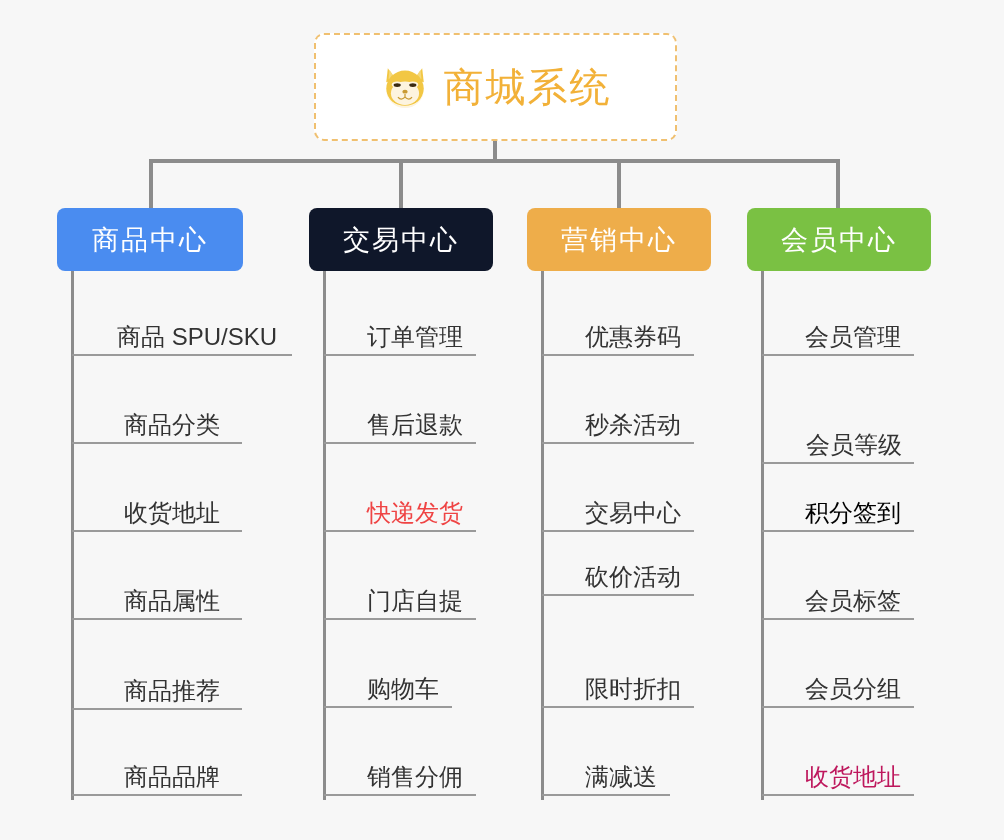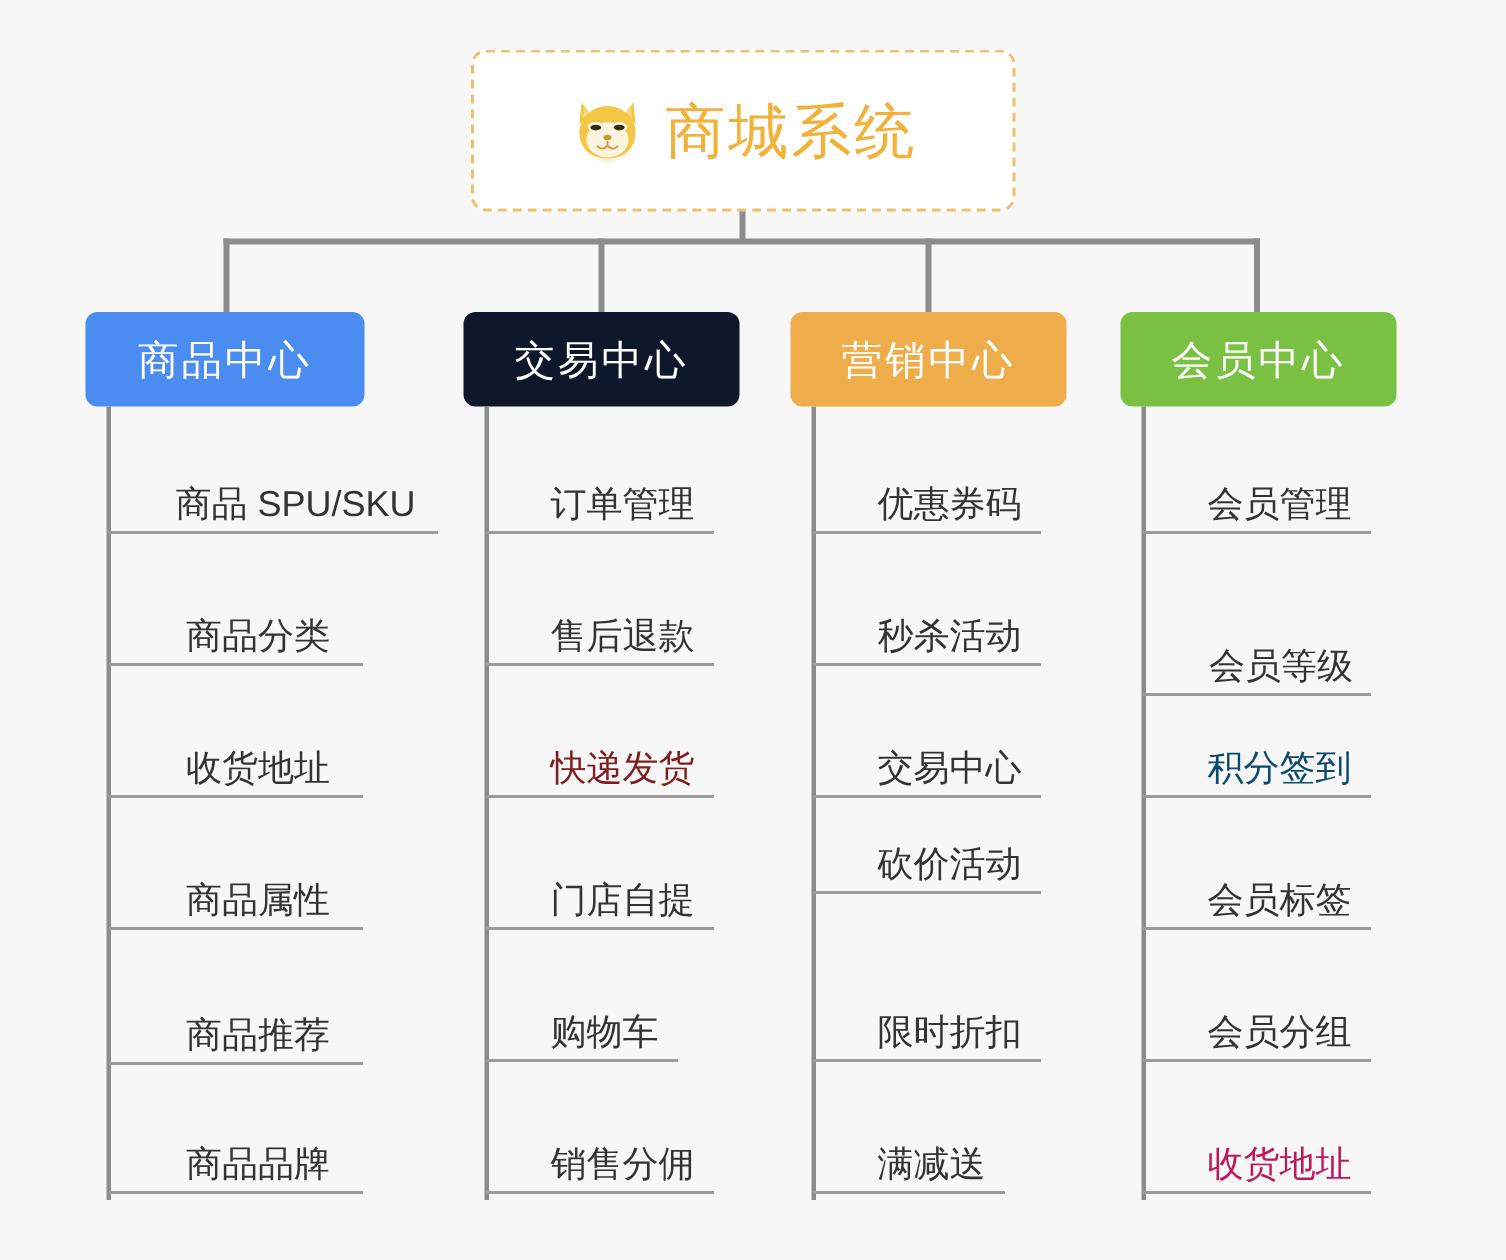--- a/index.html
+++ b/index.html
@@ -163,21 +163,21 @@
       <span>交易中心</span>
     </div>
     <div class="trunk" style="left: 14px; top: 63px; height: 529px; background: rgb(140, 140, 140);"></div>
     <div class="leaf" style="left: 15px; top: 60px; width: 152px; height: 88px; border-bottom-color: rgb(154, 154, 154);">
         <span class="leaf-label" style="color: rgb(51, 51, 51);">订单管理</span>
       </div>
     <div class="leaf" style="left: 15px; top: 148px; width: 152px; height: 88px; border-bottom-color: rgb(154, 154, 154);">
         <span class="leaf-label" style="color: rgb(51, 51, 51);">售后退款</span>
       </div>
     <div class="leaf" style="left: 15px; top: 236px; width: 152px; height: 88px; border-bottom-color: rgb(154, 154, 154);">
-        <span class="leaf-label" style="color: #7f1d1d;">快递发货</span>
+        <span class="leaf-label" style="color: #ef4444;">快递发货</span>
       </div>
     <div class="leaf" style="left: 15px; top: 324px; width: 152px; height: 88px; border-bottom-color: rgb(154, 154, 154);">
         <span class="leaf-label" style="color: rgb(51, 51, 51);">门店自提</span>
       </div>
     <div class="leaf" style="left: 15px; top: 412px; width: 128px; height: 88px; border-bottom-color: rgb(154, 154, 154);">
         <span class="leaf-label" style="color: rgb(51, 51, 51);">购物车</span>
       </div>
     <div class="leaf" style="left: 15px; top: 500px; width: 152px; height: 88px; border-bottom-color: rgb(154, 154, 154);">
         <span class="leaf-label" style="color: rgb(51, 51, 51);">销售分佣</span>
       </div>
@@ -213,21 +213,21 @@
       <span>会员中心</span>
     </div>
     <div class="trunk" style="left: 14px; top: 63px; height: 529px; background: rgb(140, 140, 140);"></div>
     <div class="leaf" style="left: 15px; top: 60px; width: 152px; height: 88px; border-bottom-color: rgb(154, 154, 154);">
         <span class="leaf-label" style="color: rgb(51, 51, 51);">会员管理</span>
       </div>
     <div class="leaf" style="left: 15px; top: 148px; width: 152px; height: 108px; border-bottom-color: rgb(154, 154, 154); padding-left: 32px;">
         <span class="leaf-label" style="color: rgb(51, 51, 51);">会员等级</span>
       </div>
     <div class="leaf" style="left: 15px; top: 236px; width: 152px; height: 88px; border-bottom-color: rgb(154, 154, 154);">
-        <span class="leaf-label" style="color: #0c4a6e;">积分签到</span>
+        <span class="leaf-label" style="color: #000000;">积分签到</span>
       </div>
     <div class="leaf" style="left: 15px; top: 324px; width: 152px; height: 88px; border-bottom-color: rgb(154, 154, 154);">
         <span class="leaf-label" style="color: rgb(51, 51, 51);">会员标签</span>
       </div>
     <div class="leaf" style="left: 15px; top: 412px; width: 152px; height: 88px; border-bottom-color: rgb(154, 154, 154);">
         <span class="leaf-label" style="color: rgb(51, 51, 51);">会员分组</span>
       </div>
     <div class="leaf" style="left: 15px; top: 500px; width: 152px; height: 88px; border-bottom-color: rgb(154, 154, 154);">
         <span class="leaf-label" style="color: #be185d;">收货地址</span>
       </div>

